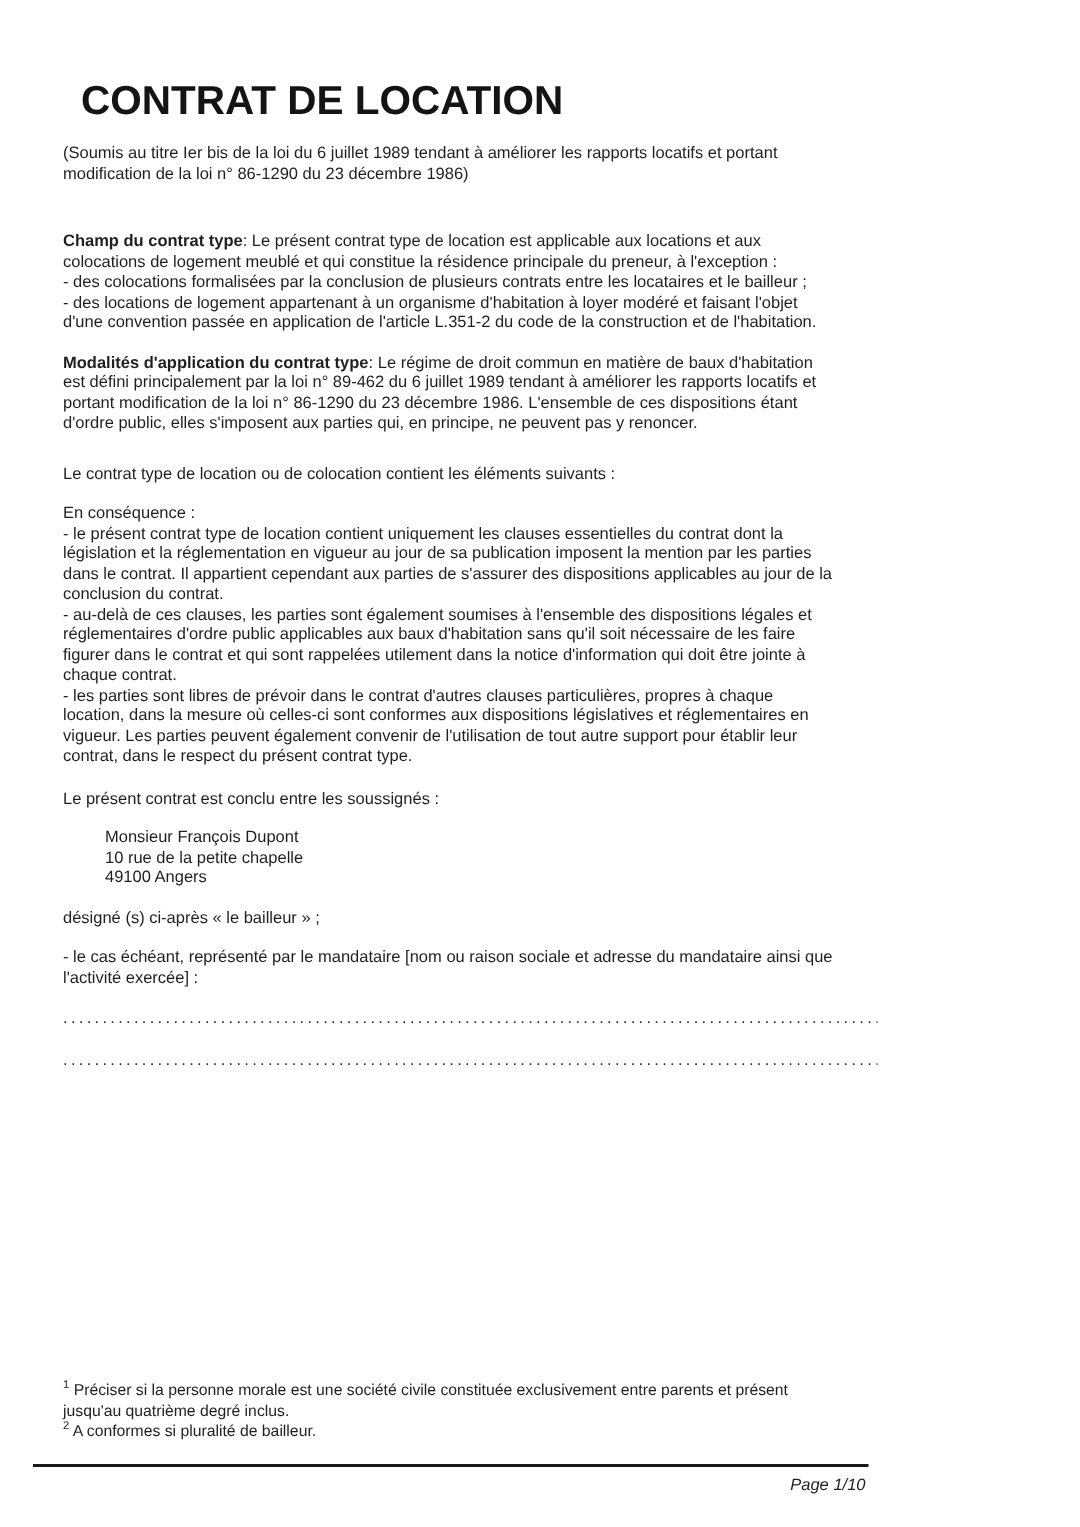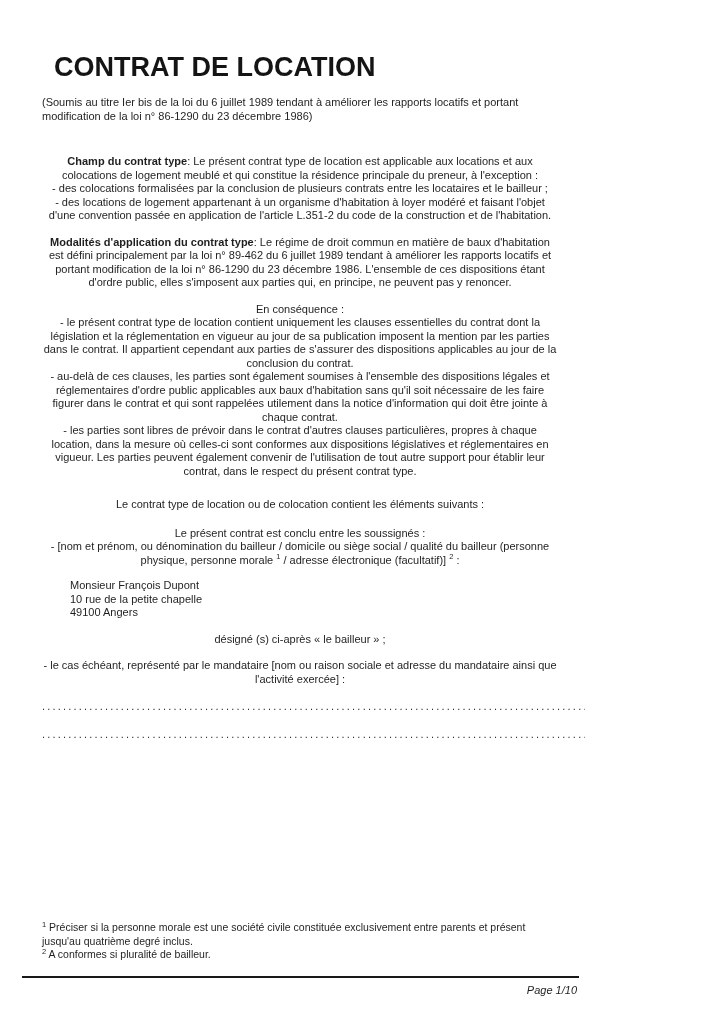--- a/index.html
+++ b/index.html
@@ -17,21 +17,21 @@
   .doc-title {
     margin:0;
     padding-top:50px;
     padding-left:12px;
     font-size:27px;
     line-height:34px;
     font-weight:bold;
     color:#141414;
   }
   .subtitle { margin-top:12px; white-space:pre-line; }
-  .para { white-space:pre-line;text-align:center; }
+  .para { white-space:pre-line; }
   .mt-lg { margin-top:32px; }
   .mt-md { margin-top:13px; }
   .mt-intro { margin-top:20px; }
   .section-heading {
     margin-top:27px;
     font-size:16px;
     line-height:20px;
     font-weight:bold;
     color:#141414;
   }
@@ -81,31 +81,30 @@
     <h1 class="doc-title">CONTRAT DE LOCATION</h1>
 
     <div class="subtitle">(Soumis au titre Ier bis de la loi du 6 juillet 1989 tendant à améliorer les rapports locatifs et portant modification de la loi n° 86-1290 du 23 décembre 1986)</div>
 
     <div class="para mt-lg"><b>Champ du contrat type</b><span>: Le présent contrat type de location est applicable aux locations et aux colocations de logement meublé et qui constitue la résidence principale du preneur, à l'exception :
 - des colocations formalisées par la conclusion de plusieurs contrats entre les locataires et le bailleur ;
 - des locations de logement appartenant à un organisme d'habitation à loyer modéré et faisant l'objet d'une convention passée en application de l'article L.351-2 du code de la construction et de l'habitation.</span></div>
 
     <div class="para mt-md"><b>Modalités d'application du contrat type</b><span>: Le régime de droit commun en matière de baux d'habitation est défini principalement par la loi n° 89-462 du 6 juillet 1989 tendant à améliorer les rapports locatifs et portant modification de la loi n° 86-1290 du 23 décembre 1986. L'ensemble de ces dispositions étant d'ordre public, elles s'imposent aux parties qui, en principe, ne peuvent pas y renoncer.</span></div>
 
+    <div class="para mt-intro">Le contrat type de location ou de colocation contient les éléments suivants :</div>
+
     <div class="para mt-md">En conséquence :
 - le présent contrat type de location contient uniquement les clauses essentielles du contrat dont la législation et la réglementation en vigueur au jour de sa publication imposent la mention par les parties dans le contrat. Il appartient cependant aux parties de s'assurer des dispositions applicables au jour de la conclusion du contrat.
 - au-delà de ces clauses, les parties sont également soumises à l'ensemble des dispositions légales et réglementaires d'ordre public applicables aux baux d'habitation sans qu'il soit nécessaire de les faire figurer dans le contrat et qui sont rappelées utilement dans la notice d'information qui doit être jointe à chaque contrat.
 - les parties sont libres de prévoir dans le contrat d'autres clauses particulières, propres à chaque location, dans la mesure où celles-ci sont conformes aux dispositions législatives et réglementaires en vigueur. Les parties peuvent également convenir de l'utilisation de tout autre support pour établir leur contrat, dans le respect du présent contrat type.</div>
 
-    <div class="para mt-intro">Le contrat type de location ou de colocation contient les éléments suivants :</div>
-
 
     <div class="para mt-parties">Le présent contrat est conclu entre les soussignés :</div>
 
-    <div class="para"><span>- [nom et prénom, ou dénomination du bailleur / domicile ou siège social / qualité du bailleur (personne physique, personne morale </span><sup class="fn-ref">1</sup><span> / adresse électronique (facultatif)] </span><sup class="fn-ref">2</sup><span> :</span></div>
 
     <div class="address-block">
       <div class="addr-line">Monsieur François Dupont</div>
       <div class="addr-line">10 rue de la petite chapelle</div>
       <div class="addr-line">49100 Angers</div>
     </div>
 
     <div class="para mt-md">désigné (s) ci-après « le bailleur » ;</div>
 
     <div class="para mt-md">- le cas échéant, représenté par le mandataire [nom ou raison sociale et adresse du mandataire ainsi que l'activité exercée] :</div>

